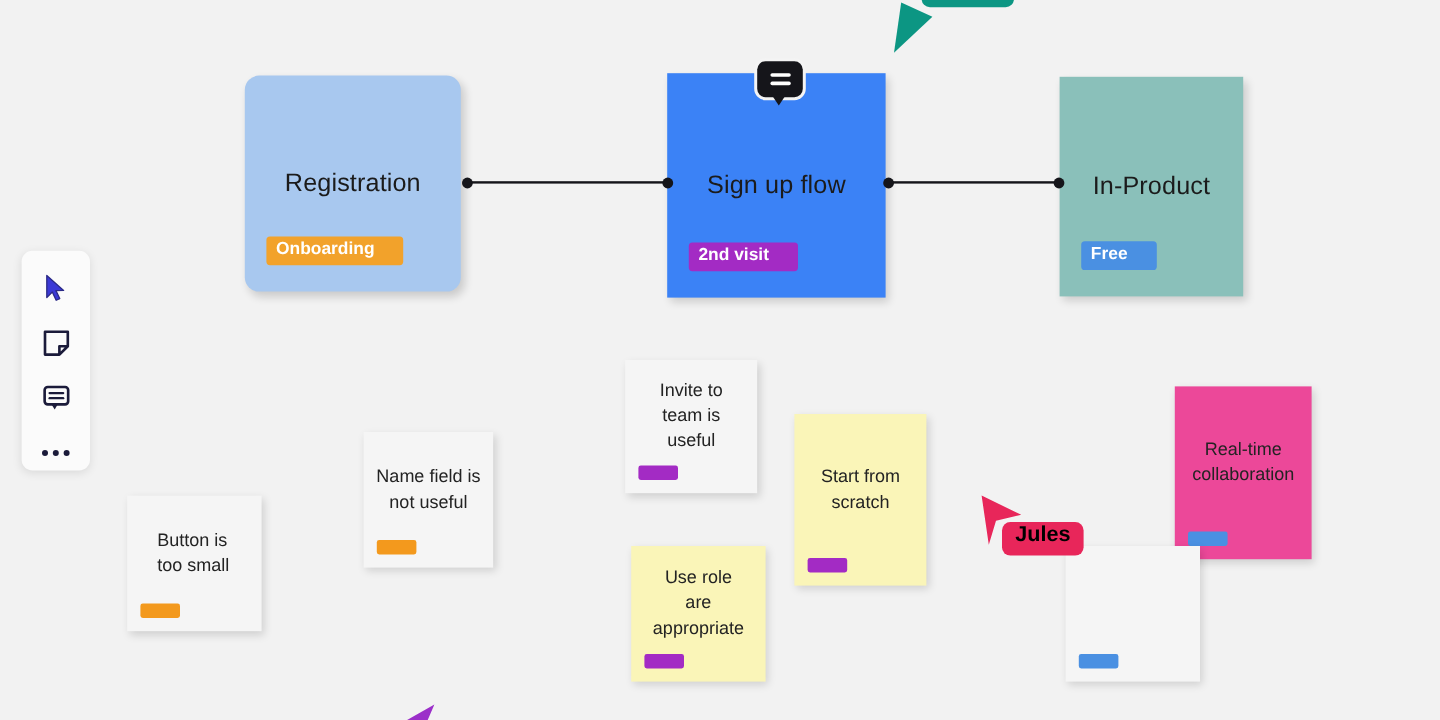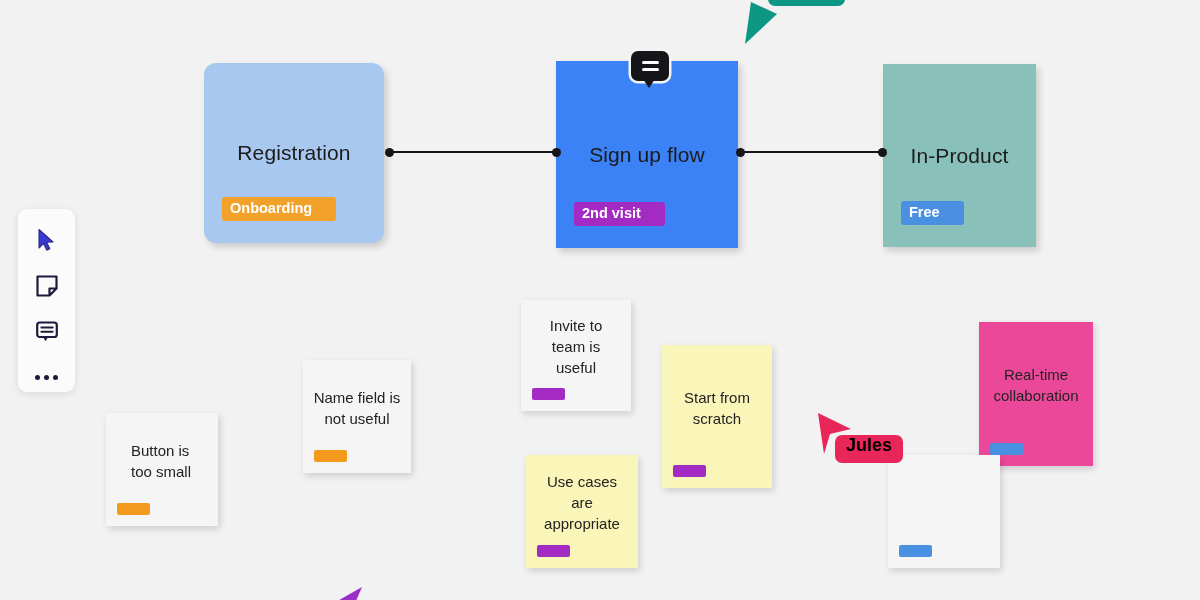--- a/index.html
+++ b/index.html
@@ -228,21 +228,21 @@
     <span class="chip" style="background:#a32bc4;"></span>
   </div>
 
   <div class="sticky" style="left:662px; top:345px; width:110px; height:143px; background:#faf5b8;">
     <span class="text">Start from
 scratch</span>
     <span class="chip" style="background:#a32bc4;"></span>
   </div>
 
   <div class="sticky" style="left:526px; top:455px; width:112px; height:113px; background:#faf5b8;">
-    <span class="text">Use cases
+    <span class="text">Use role
 are
 appropriate</span>
     <span class="chip" style="background:#a32bc4;"></span>
   </div>
 
   <div class="sticky" style="left:979px; top:322px; width:114px; height:144px; background:#ec4899;">
     <span class="text">Real-time
 collaboration</span>
     <span class="chip" style="background:#4a90e2;"></span>
   </div>

